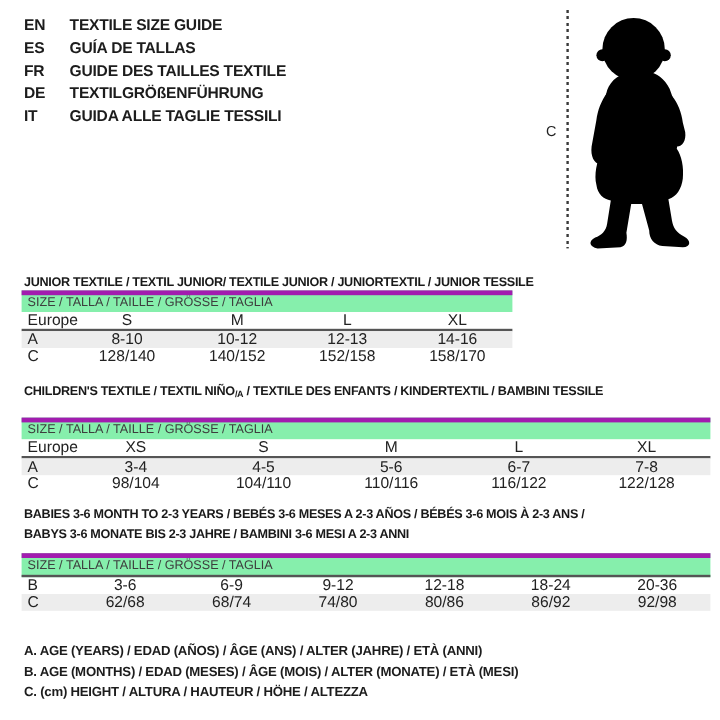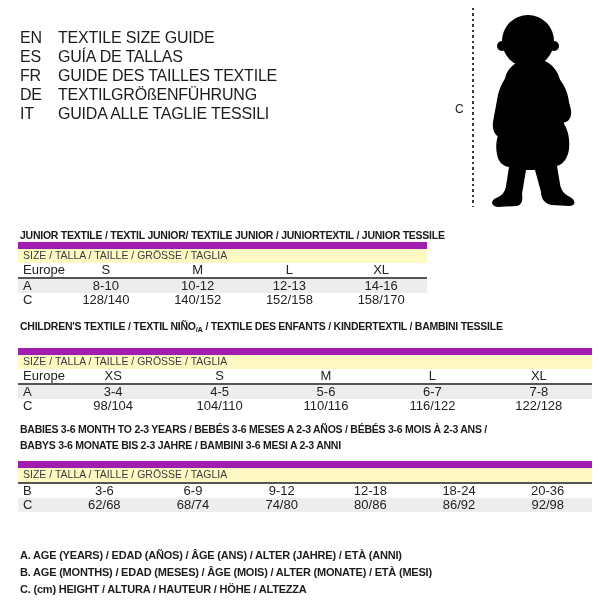--- a/index.html
+++ b/index.html
@@ -1,20 +1,20 @@
 <!DOCTYPE html>
 <html><head>
 <meta charset="utf-8">
 <style>
   html,body{margin:0;padding:0;background:#fff;}
   .page{position:relative;width:600px;height:600px;background:#ffffff;overflow:hidden;
         font-family:"Liberation Sans",sans-serif;color:#1c1c1c;}
 
   
-  .lang-block{position:absolute;left:20px;top:28px;font-weight:normal;font-size:16px;letter-spacing:-0.2px;}
+  .lang-block{position:absolute;left:20px;top:11px;font-weight:bold;font-size:13px;letter-spacing:-0.2px;}
   .lang-row{height:19px;line-height:19px;white-space:nowrap;}
   .lang-code{display:inline-block;width:38px;}
 
   
   .measure-line{position:absolute;left:472px;top:8px;width:2px;height:199px;
     background:repeating-linear-gradient(to bottom,#3a3a3a 0 2.5px,transparent 2.5px 5.5px);}
   .measure-label{position:absolute;left:455px;top:102px;font-size:12px;color:#222;}
   .baby{position:absolute;left:479px;top:4px;width:100px;height:208px;}
   .baby path,.baby circle{fill:#000;}
 
@@ -22,30 +22,30 @@
   .section-title{position:absolute;left:20px;font-weight:bold;font-size:10.5px;
     letter-spacing:-0.25px;color:#191919;white-space:nowrap;}
   .st1{top:229px;} .st2{top:320px;}
   .st3{top:421px;line-height:16px;}
   .sub{font-size:7.5px;vertical-align:-2px;}
 
   
   .size-table{position:absolute;left:18px;}
   .w1{width:409px;} .w2{width:574px;}
   .tt1{top:242px;} .tt2{top:348px;} .tt3{top:461px;}
-  .bar{height:14px;line-height:13px;background:#fef9c3;border-top:7px solid #a21caf;
+  .bar{height:14px;line-height:13px;background:#86efac;border-top:4px solid #a21caf;
        padding-left:5px;font-size:10.5px;color:#3d3d3d;}
   .row{display:flex;height:14px;line-height:14px;font-size:13px;color:#222;}
   .rule{border-bottom:2px solid #555;}
   .shade{background:#ededed;}
   .lc{width:42px;padding-left:5px;box-sizing:border-box;}
   .dc{flex:1;text-align:center;}
 
   
-  .footnotes{position:absolute;left:20px;top:535px;font-weight:bold;font-size:11px;letter-spacing:-0.2px;margin-top:12px;}
+  .footnotes{position:absolute;left:20px;top:535px;font-weight:bold;font-size:11px;letter-spacing:-0.2px;}
   .footnote{height:17px;line-height:17px;white-space:nowrap;}
 </style>
 </head>
 <body>
 
 <div class="page">
 
   <div class="lang-block">
     <div class="lang-row">
       <span class="lang-code">EN</span><span class="lang-text">TEXTILE SIZE GUIDE</span>

